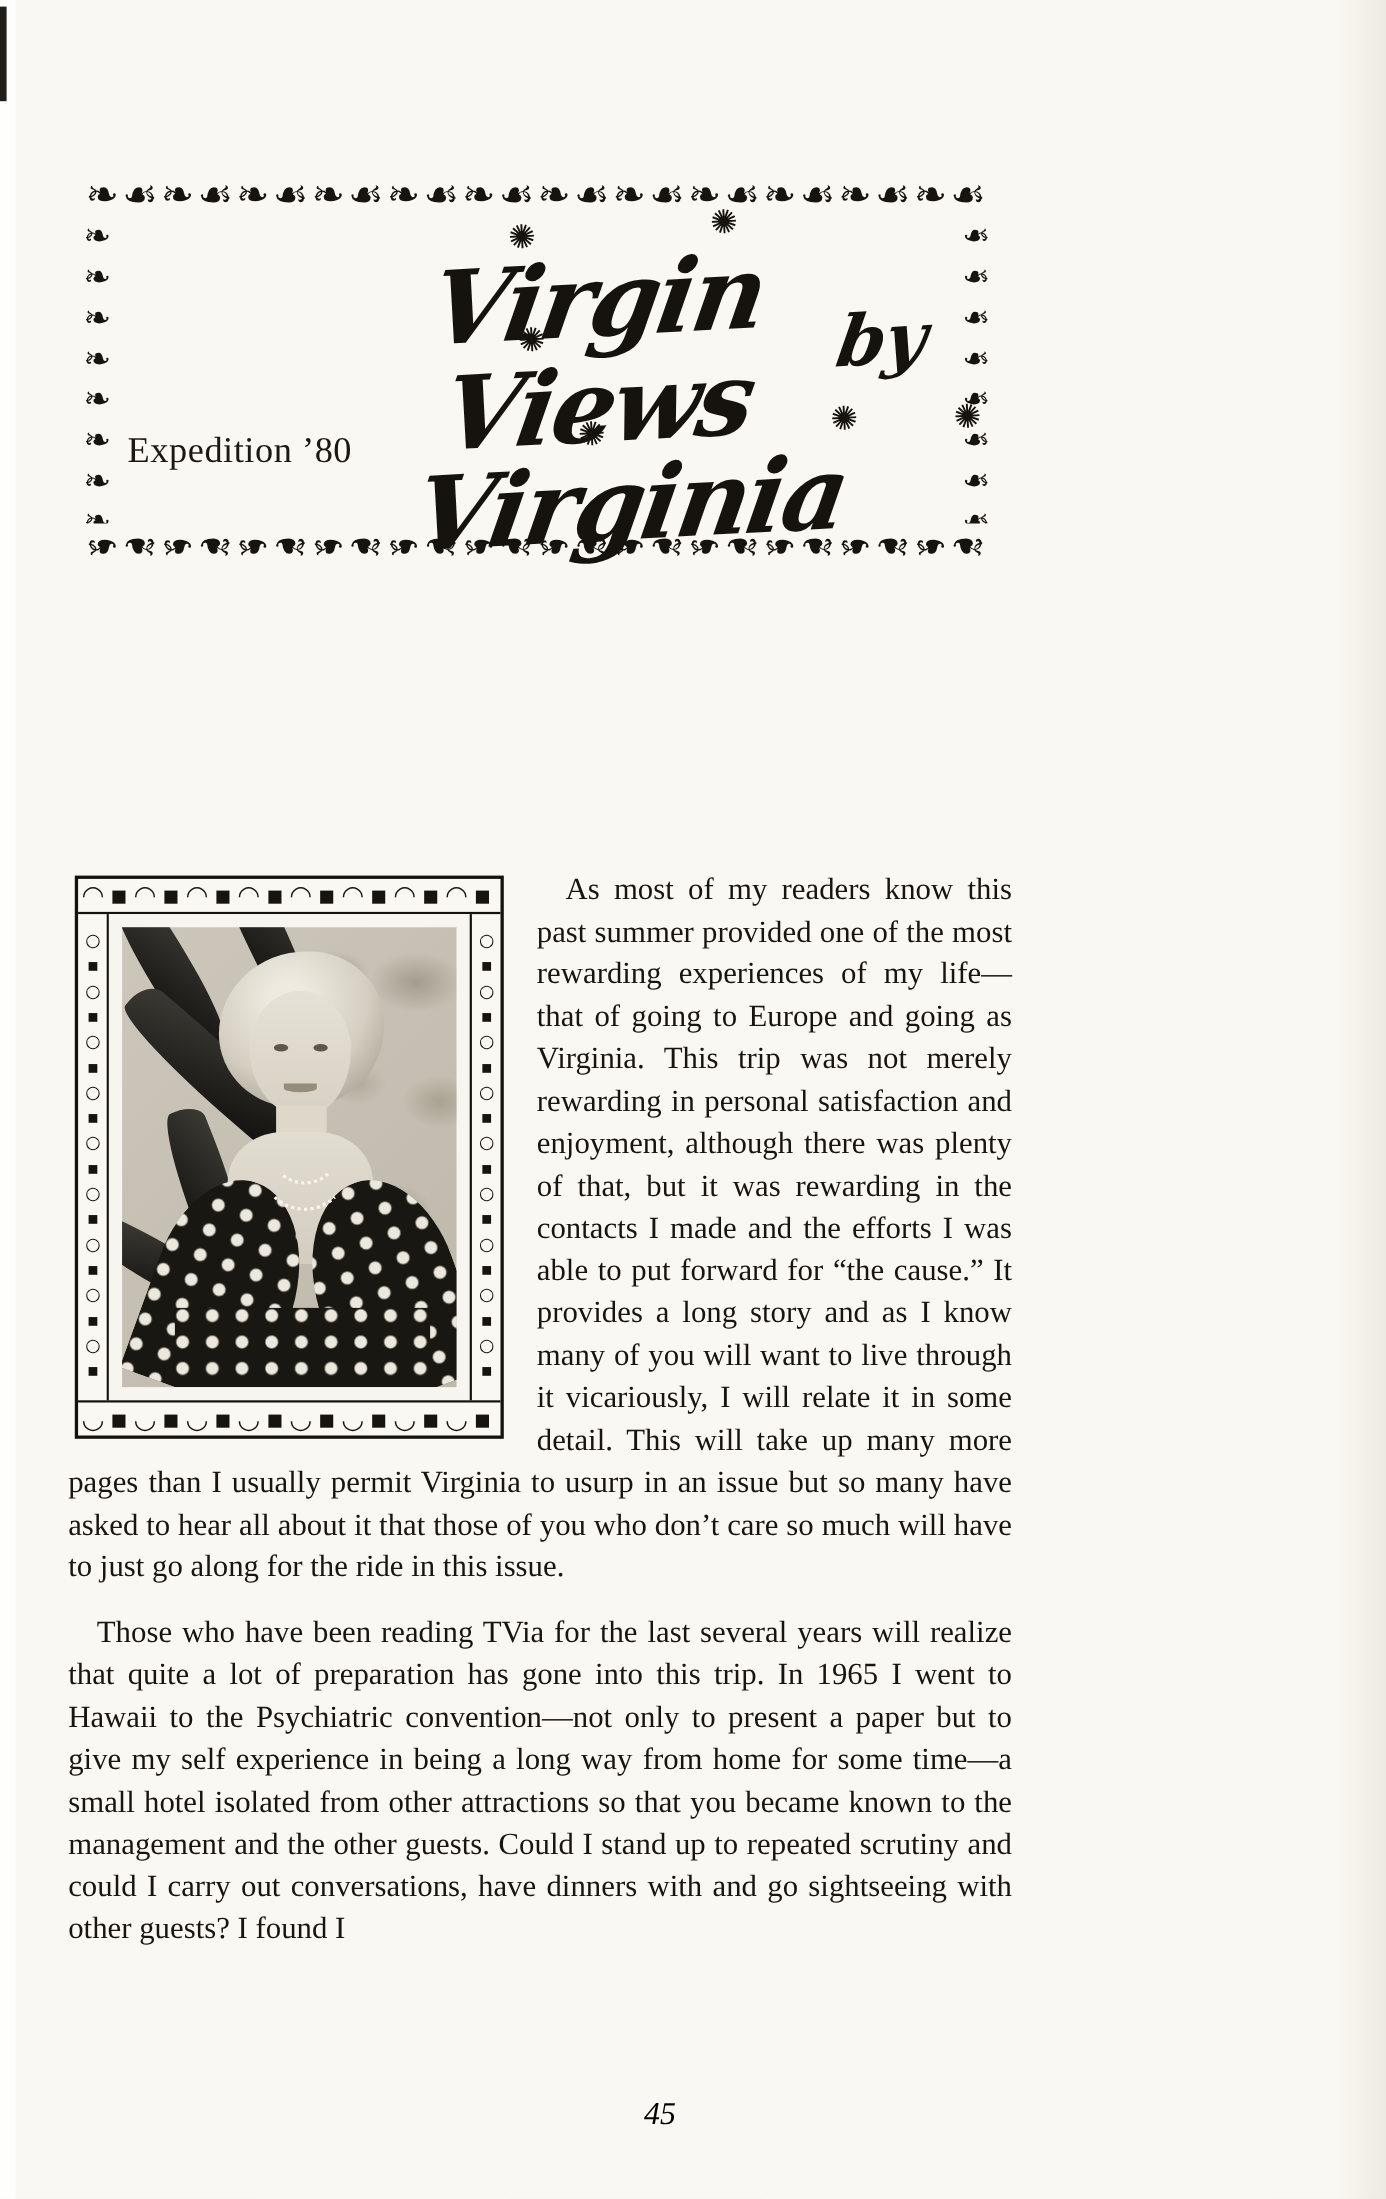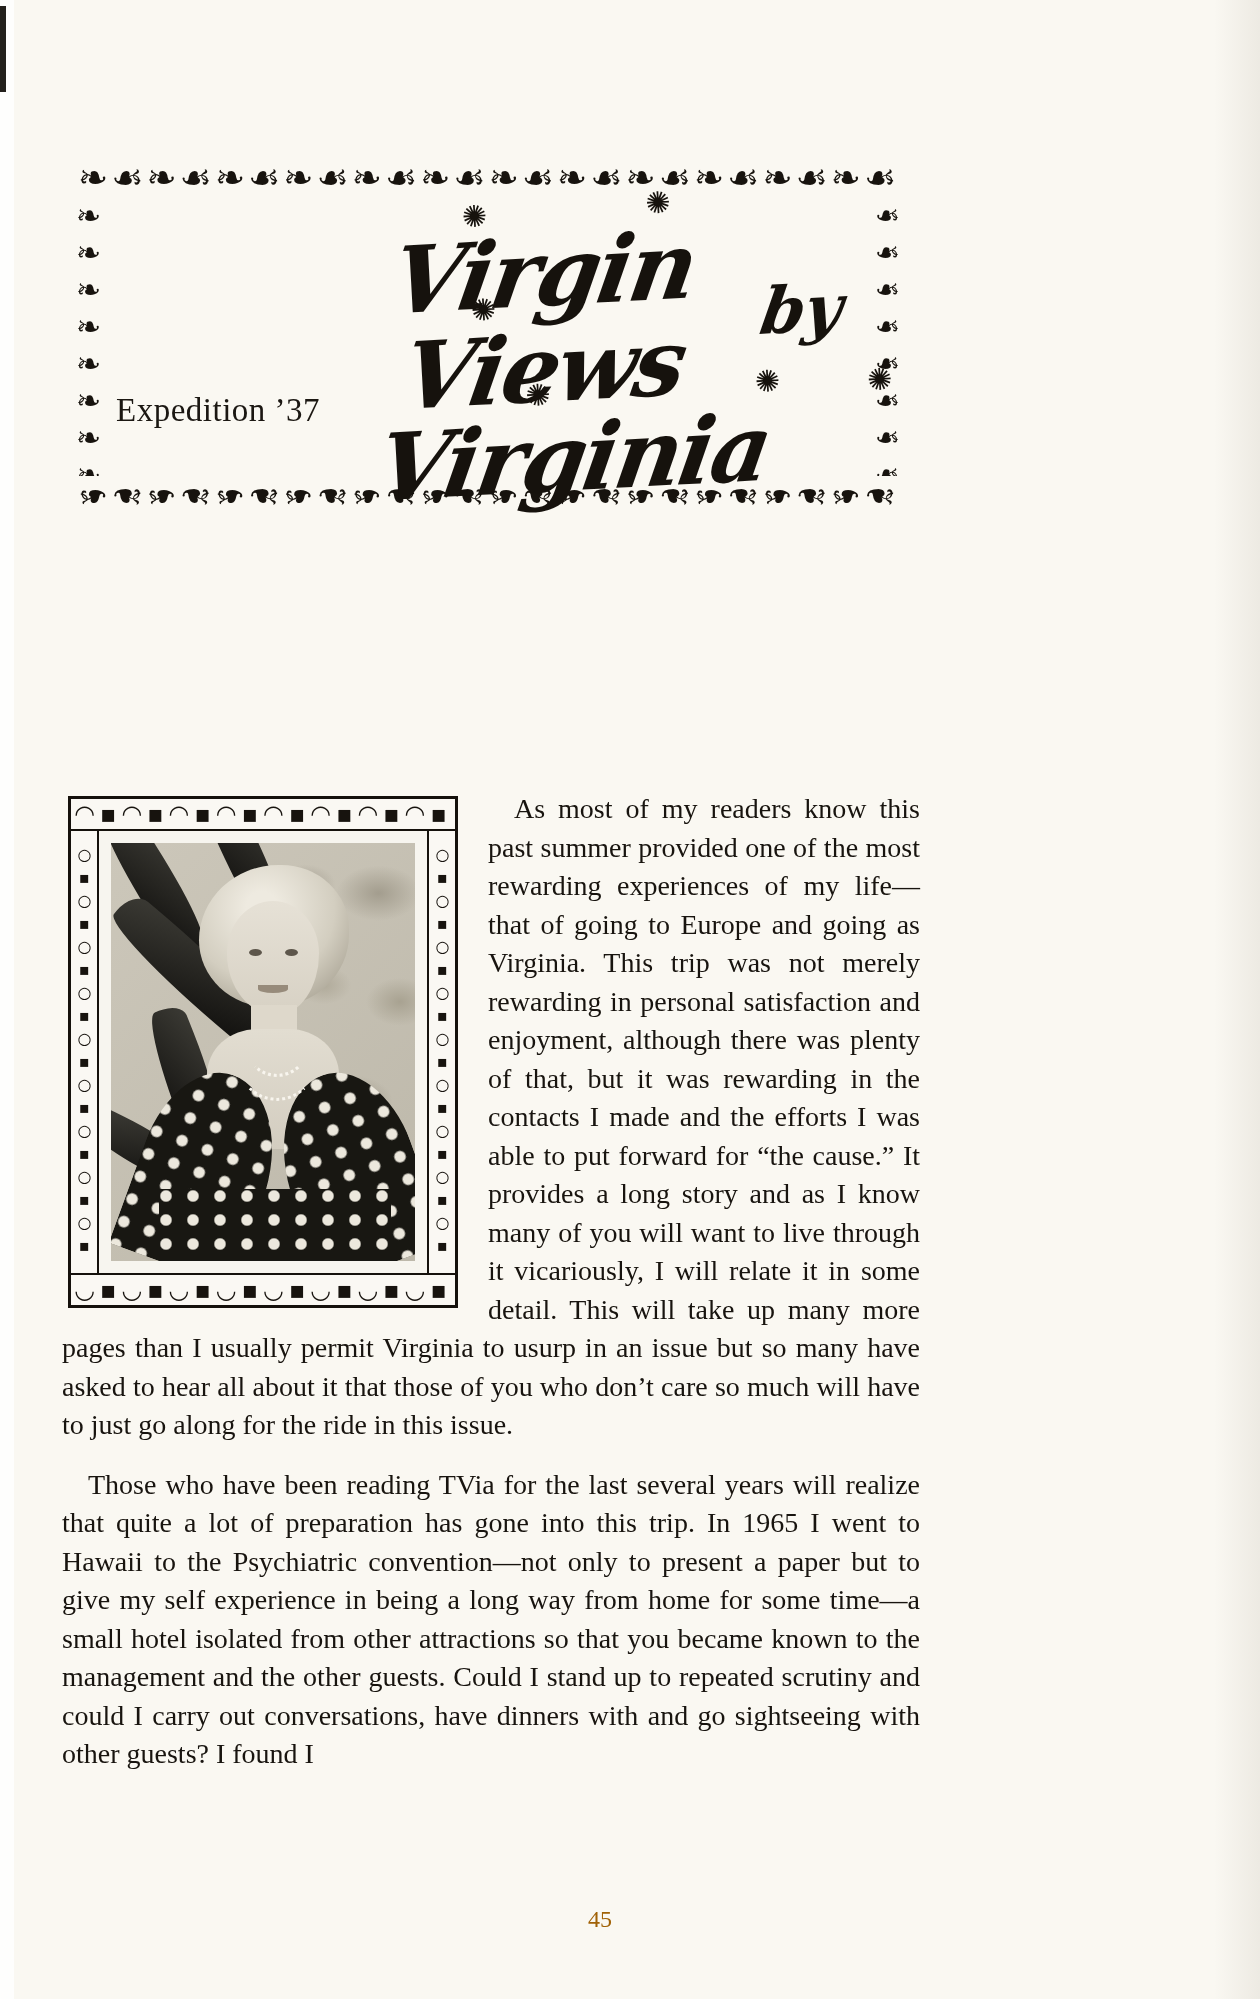--- a/index.html
+++ b/index.html
@@ -118,37 +118,37 @@
   .dress { position:absolute; background-color:#181712;
     background-image:radial-gradient(circle at 7px 7px, #ece8dd 5px, rgba(0,0,0,0) 6.5px);
     background-size:27px 24px; }
   .dress.dl { left:28px;  top:228px; width:130px; height:200px; transform:rotate(20deg);
     border-radius:46% 54% 0 0; }
   .dress.dr { left:176px; top:228px; width:130px; height:200px; transform:rotate(-20deg);
     border-radius:54% 46% 0 0; }
   .dress.db { left:48px; top:346px; width:232px; height:90px; }
 
   .page-num { position:absolute; left:30px; top:1906px; width:1140px;
-    text-align:center; font-size:24px; color:#a16207; }
+    text-align:center; font-size:29px; color:#000000;font-style:italic; }
 </style>
 </head>
 <body>
 
 <div class="page">
   <div class="page-edge-left"></div>
   <div class="page-edge-right"></div>
   <div class="scan-mark"></div>
 
   <div class="hbox">
     <div class="orn hbox-top">❧☙❧☙❧☙❧☙❧☙❧☙❧☙❧☙❧☙❧☙❧☙❧☙</div>
     <div class="orn hbox-bottom">❧☙❧☙❧☙❧☙❧☙❧☙❧☙❧☙❧☙❧☙❧☙❧☙</div>
     <div class="orn hbox-left">❧❧❧❧❧❧❧❧❧</div>
     <div class="orn hbox-right">❧❧❧❧❧❧❧❧❧</div>
 
-    <div class="hbox-label">Expedition ’37</div>
+    <div class="hbox-label">Expedition ’80</div>
 
     <div class="logo">
       <span class="sparkle sp1">✺</span>
       <span class="sparkle sp2">✺</span>
       <span class="sparkle sp3">✺</span>
       <span class="sparkle sp4">✺</span>
       <span class="sparkle sp5">✺</span>
       <span class="sparkle sp6">✺</span>
       <span class="logo-word lw1">Virgin</span>
       <span class="logo-word lw2">Views</span>

